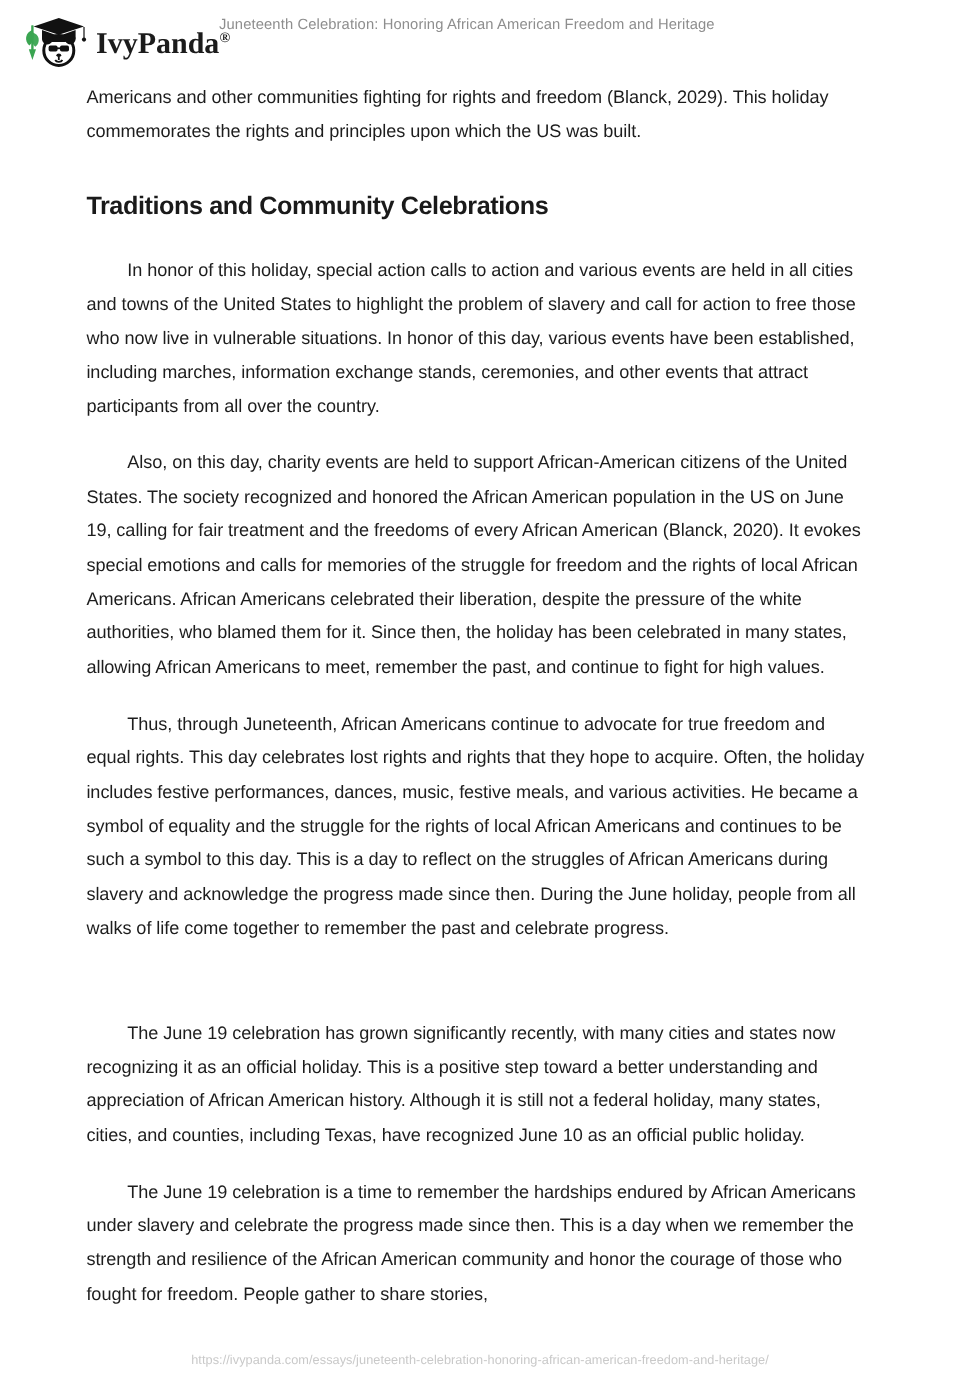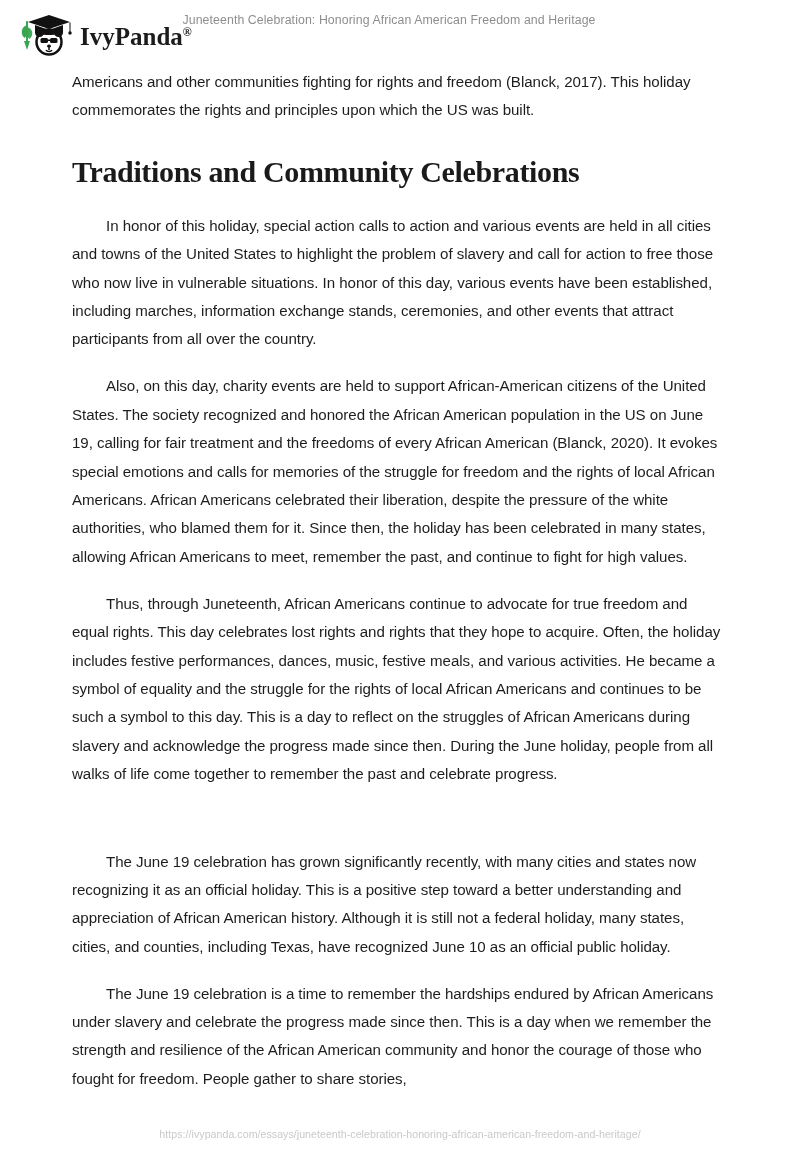--- a/index.html
+++ b/index.html
@@ -79,26 +79,25 @@
     color: #1d1d1d;
     text-align: left;
     letter-spacing: -0.05px;
   }
   .content p.indent {
     text-indent: 34px;
   }
   .gap-para { height: 18.5px; }
   .content h2 {
     margin: 0;
-    font-size: 30px;
+    font-size: 21px;
     line-height: 32px;
     font-weight: bold;
     color: #1a1a1a;
     letter-spacing: -0.35px;
-    font-family: Liberation Serif, serif;
   }
   .gap-before-h2 { height: 31px; }
   .gap-after-h2 { height: 24px; }
   .gap-before-h2b { height: 35px; }
 
   
   .page-footer {
     position: absolute;
     left: 0;
     bottom: 0;
@@ -160,21 +159,21 @@
       </g>
     </svg>
     <span class="brand-word"><span>IvyPanda</span><span class="reg">®</span></span>
   </div>
 
   <div class="header-title">Juneteenth Celebration: Honoring African American Freedom and Heritage</div>
 </div>
 
 <div class="content">
 
-  <p>Americans and other communities fighting for rights and freedom (Blanck, 2017). This holiday commemorates the rights and principles upon which the US was built.</p>
+  <p>Americans and other communities fighting for rights and freedom (Blanck, 2029). This holiday commemorates the rights and principles upon which the US was built.</p>
 
   <div class="gap-before-h2"></div>
   <h2>Traditions and Community Celebrations</h2>
   <div class="gap-after-h2"></div>
 
   <p class="indent">In honor of this holiday, special action calls to action and various events are held in all cities and towns of the United States to highlight the problem of slavery and call for action to free those who now live in vulnerable situations. In honor of this day, various events have been established, including marches, information exchange stands, ceremonies, and other events that attract participants from all over the country.</p>
   <div class="gap-para"></div>
 
   <p class="indent">Also, on this day, charity events are held to support African-American citizens of the United States. The society recognized and honored the African American population in the US on June 19, calling for fair treatment and the freedoms of every African American (Blanck, 2020). It evokes special emotions and calls for memories of the struggle for freedom and the rights of local African Americans. African Americans celebrated their liberation, despite the pressure of the white authorities, who blamed them for it. Since then, the holiday has been celebrated in many states, allowing African Americans to meet, remember the past, and continue to fight for high values.</p>
   <div class="gap-para"></div>

